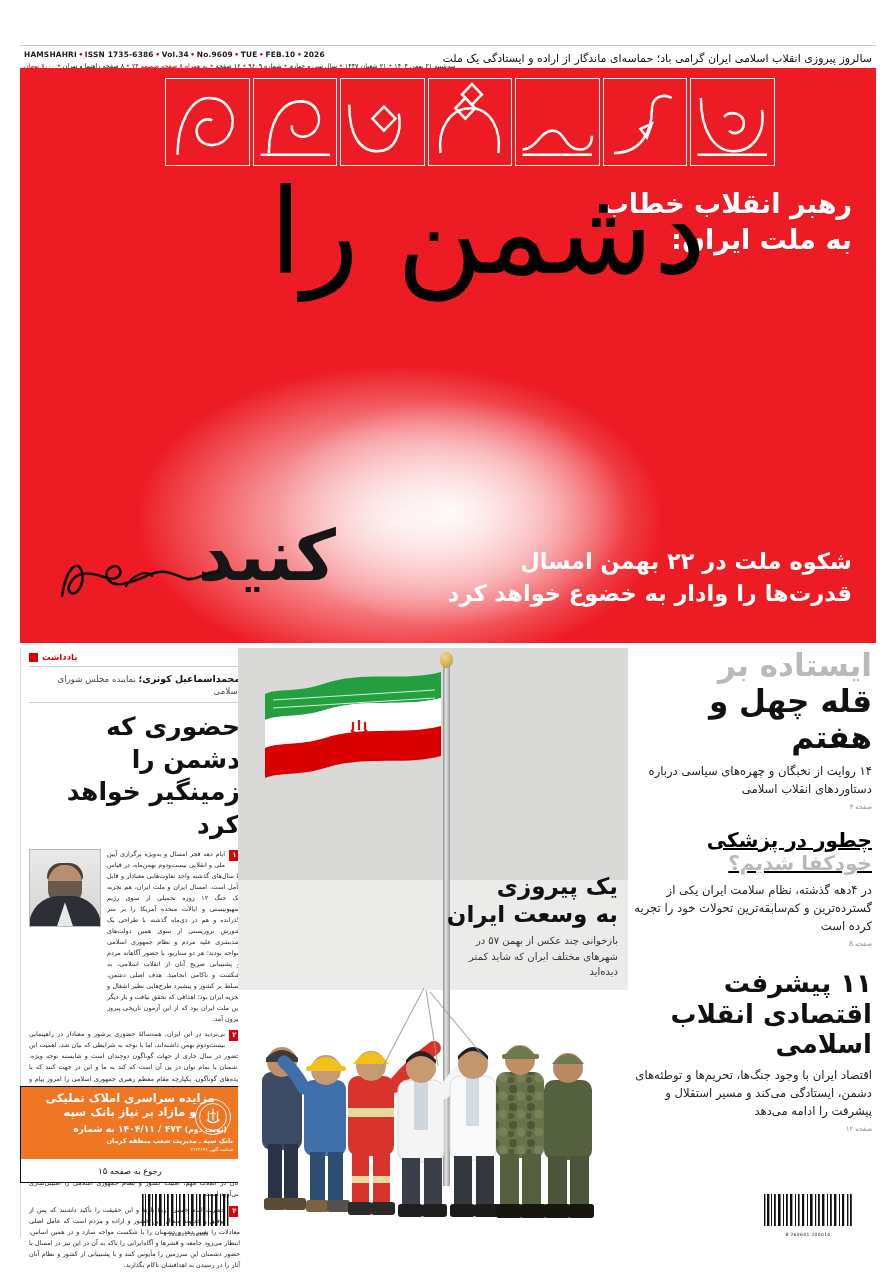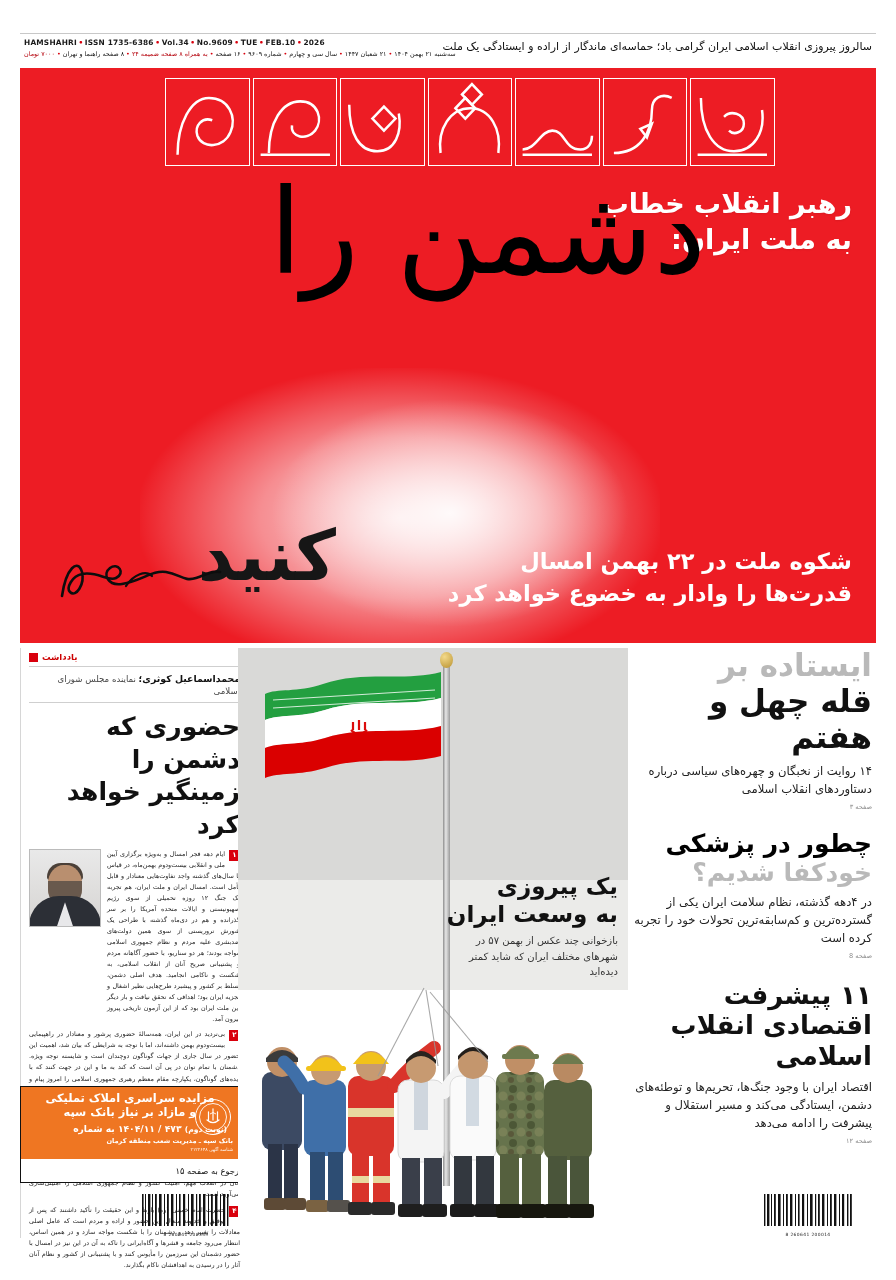--- a/index.html
+++ b/index.html
@@ -7,21 +7,21 @@
   html, body {
     width: 896px; height: 1280px;
     background: #ffffff;
     font-family: "DejaVu Sans", "Liberation Sans", sans-serif;
     overflow: hidden;
   }
   .page { position: relative; width: 896px; height: 1280px; background: #fff; }
 
   
   .topbar {
-    position: absolute; left: 0; top: 0; width: 896px; height: 70px;
+    position: absolute; left: 0; top: 12px; width: 896px; height: 70px;
     background: #ffffff;
   }
   .topbar-rule {
     position: absolute; left: 20px; top: 33px; width: 856px; height: 1px;
     background: #c8c8c8;
   }
   .topbar-eng {
     position: absolute; left: 24px; top: 38px;
     font-size: 7.4px; letter-spacing: .2px; color: #1a1a1a;
     direction: ltr; white-space: nowrap; font-weight: bold;
@@ -178,21 +178,21 @@
   .ad-l2 .paren { font-size: 7.6px; margin-right: 6px; }
   .ad-l3 { font-size: 6.6px; font-weight: bold; margin-top: 3px; }
   .ad-l4 { font-size: 4.6px; margin-top: 2px; opacity: .95; }
   .ad-seal {
     position: absolute; right: 8px; top: 12px; width: 36px; height: 36px;
     border-radius: 50%; border: 1.6px solid #fff;
     display: flex; align-items: center; justify-content: center;
   }
   .ad-white {
     height: 23px; background: #fff; display: flex; align-items: center;
-    justify-content: flex-start; font-size: 8.4px; color: #111; direction: rtl;
+    justify-content: center; font-size: 8.4px; color: #111; direction: rtl;
   }
   .barcode-left {
     position: absolute; right: 8px; bottom: 0px; width: 92px; height: 44px;
   }
   .barcode-right {
     position: absolute; right: 22px; bottom: 0px; width: 92px; height: 44px;
   }
   .bc-num { font-size: 4.4px; color: #222; direction: ltr; text-align:center; letter-spacing:.4px;}
 
   
@@ -219,21 +219,21 @@
     font-size: 31px; font-weight: bold; color: #111; line-height: 1.16;
     letter-spacing: -1px;
   }
   .st-head .grey { color: #b9b9b9; }
   .st-sub {
     font-size: 11.6px; color: #222; line-height: 1.55; margin-top: 7px;
   }
   .st-page { font-size: 6.6px; color: #8a8a8a; margin-top: 4px; }
 
   .story-2 { margin-top: 18px; }
-  .st2-head { font-size: 25px; font-weight: bold; line-height: 1.16; letter-spacing: -1px; }
+  .st2-head { font-size: 20px; font-weight: bold; line-height: 1.16; letter-spacing: -1px; text-decoration: underline; }
   .st2-head .grey { color: #b9b9b9; }
   .story-3 { margin-top: 20px; }
   .st3-head { font-size: 26px; font-weight: bold; line-height: 1.18; letter-spacing: -.8px; color:#111; }
 
   
   .cap {
     position: absolute; right: 258px; top: 225px; width: 172px;
     text-align: right; direction: rtl; z-index: 5;
   }
   .cap-head {

